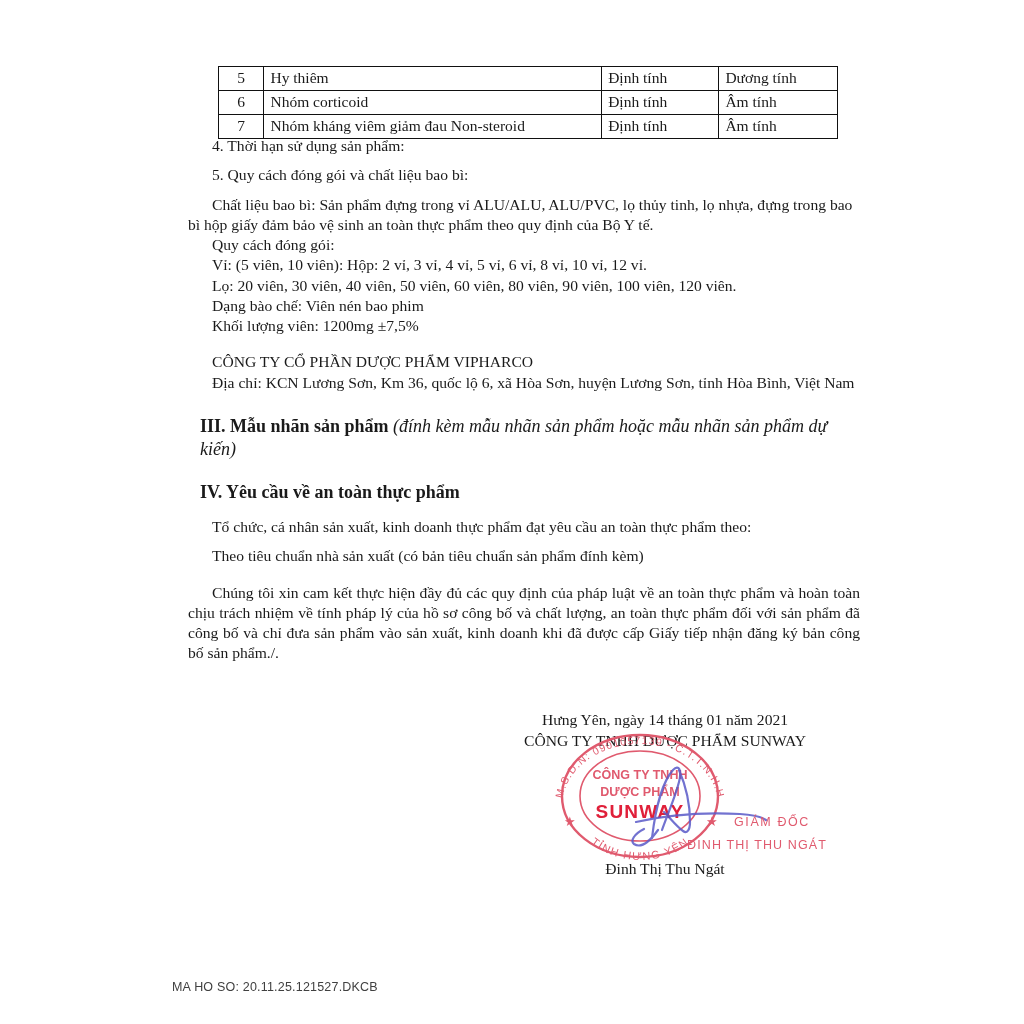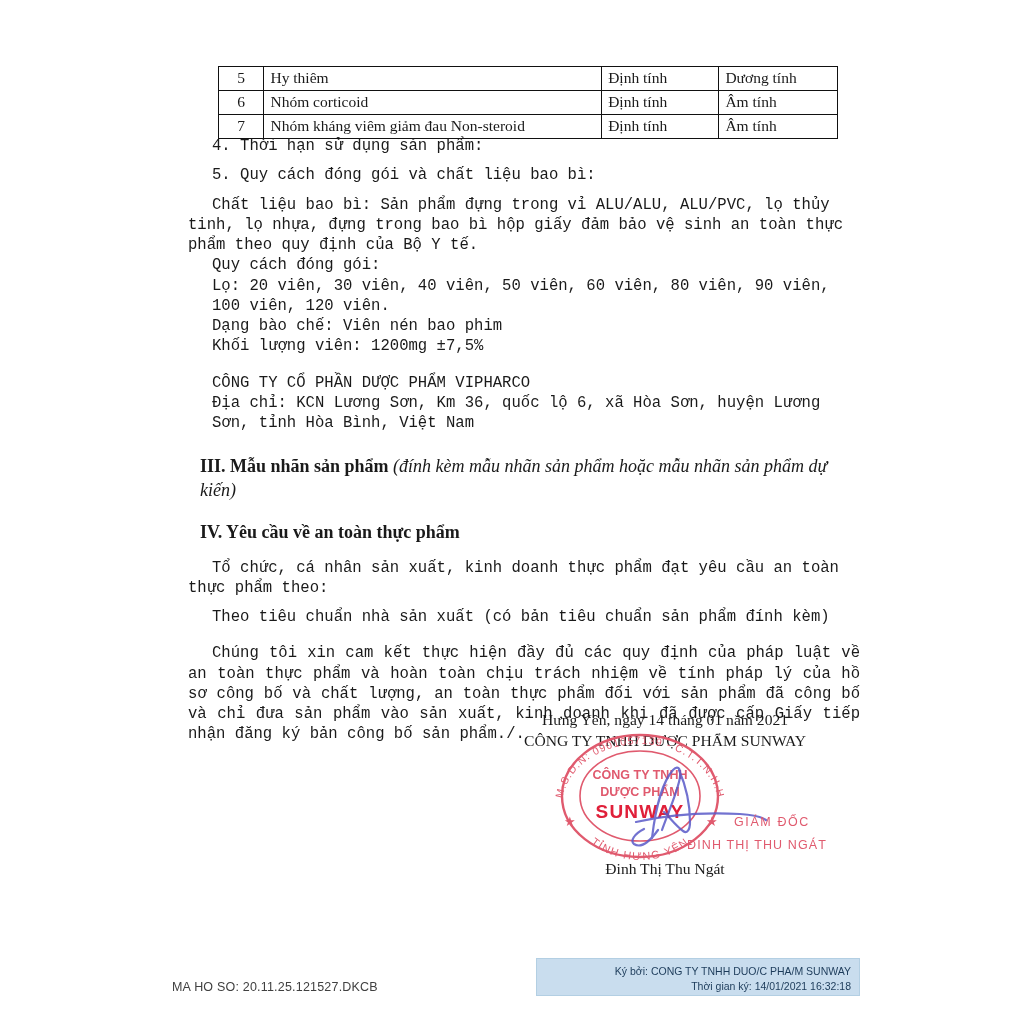--- a/index.html
+++ b/index.html
@@ -48,21 +48,20 @@
     position: absolute;
     left: 188px;
     top: 136px;
     width: 672px;
     font-size: 15.6px;
     line-height: 1.30;
   }
   .para {
     margin: 0 0 9px 0;
     text-indent: 24px;
-    font-family: Liberation Mono, monospace;
   }
   .para.tight { margin-bottom: 0; }
   .para.block-ind { text-indent: 0; padding-left: 24px; }
   .para.justify { text-align: justify; }
   .gap-sm { height: 7px; }
   .gap-md { height: 13px; }
   .gap-lg { height: 19px; }
 
   .heading-rn {
     margin: 0;
@@ -164,20 +163,21 @@
   </table>
 
   <div class="body-text">
 
     <p class="para">4. Thời hạn sử dụng sản phẩm:</p>
 
     <p class="para">5. Quy cách đóng gói và chất liệu bao bì:</p>
 
     <p class="para tight">Chất liệu bao bì: Sản phẩm đựng trong vỉ ALU/ALU, ALU/PVC, lọ thủy tinh, lọ nhựa, đựng trong bao bì hộp giấy đảm bảo vệ sinh an toàn thực phẩm theo quy định của Bộ Y tế.</p>
     <p class="para block-ind tight">Quy cách đóng gói:</p>
+    <p class="para block-ind tight">Vỉ: (5 viên, 10 viên): Hộp: 2 vỉ, 3 vỉ, 4 vỉ, 5 vỉ, 6 vỉ, 8 vỉ, 10 vỉ, 12 vỉ.</p>
     <p class="para block-ind tight">Lọ: 20 viên, 30 viên, 40 viên, 50 viên, 60 viên, 80 viên, 90 viên, 100 viên, 120 viên.</p>
     <p class="para block-ind tight">Dạng bào chế: Viên nén bao phim</p>
     <p class="para block-ind">Khối lượng viên: 1200mg ±7,5%</p>
 
     <div class="gap-sm"></div>
 
     <p class="para block-ind tight">CÔNG TY CỔ PHẦN DƯỢC PHẨM VIPHARCO</p>
     <p class="para block-ind">Địa chỉ: KCN Lương Sơn, Km 36, quốc lộ 6, xã Hòa Sơn, huyện Lương Sơn, tỉnh Hòa Bình, Việt Nam</p>
 
     <div class="gap-md"></div>
@@ -241,20 +241,16 @@
         <path d="M118,104 C108,118 100,122 94,118 C90,115 94,108 104,103"></path>
       </g>
 
       <text x="232" y="100" text-anchor="middle" font-family="'Liberation Sans', sans-serif" font-size="12.5" fill="#e05a6e" letter-spacing="1.6">GIÁM ĐỐC</text>
       <text x="217" y="123" text-anchor="middle" font-family="'Liberation Sans', sans-serif" font-size="12.5" fill="#e05a6e" letter-spacing="1.1">ĐINH THỊ THU NGÁT</text>
     </svg>
   </div>
 
   <div class="signer-name">Đinh Thị Thu Ngát</div>
 
-  <div class="digital-sig">
-    <div>Ký bởi: CONG TY TNHH DUO/C PHA/M SUNWAY</div>
-    <div>Thời gian ký: 14/01/2021 16:32:18</div>
-  </div>
 
   <div class="file-ref">MA HO SO: 20.11.25.121527.DKCB</div>
 
 </div>
 
 </body></html>

